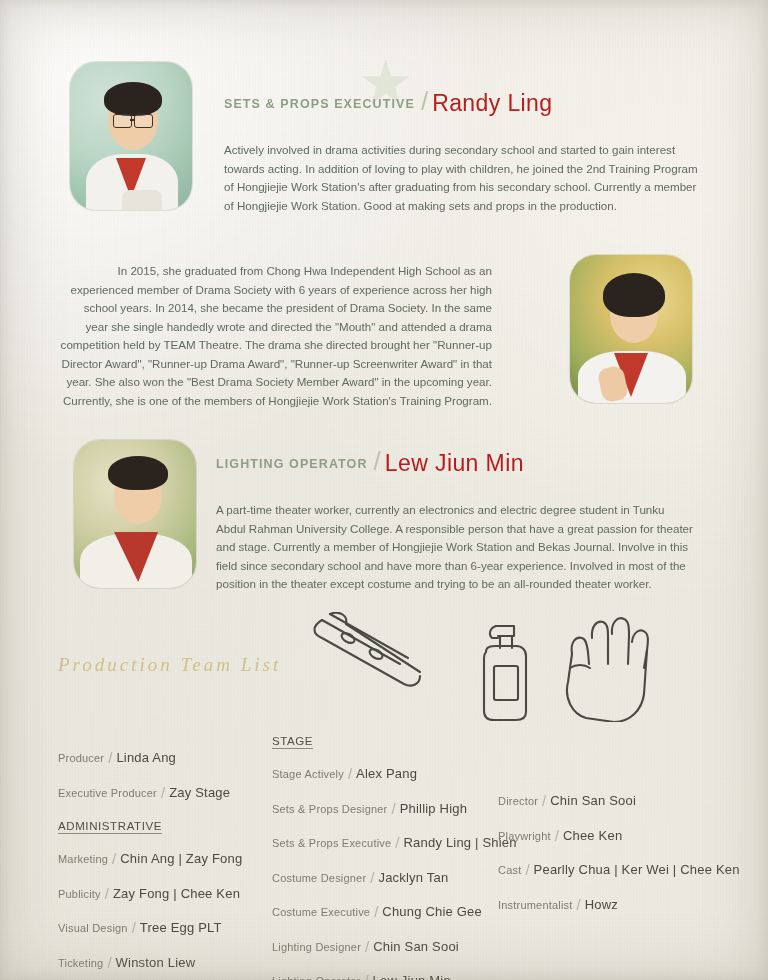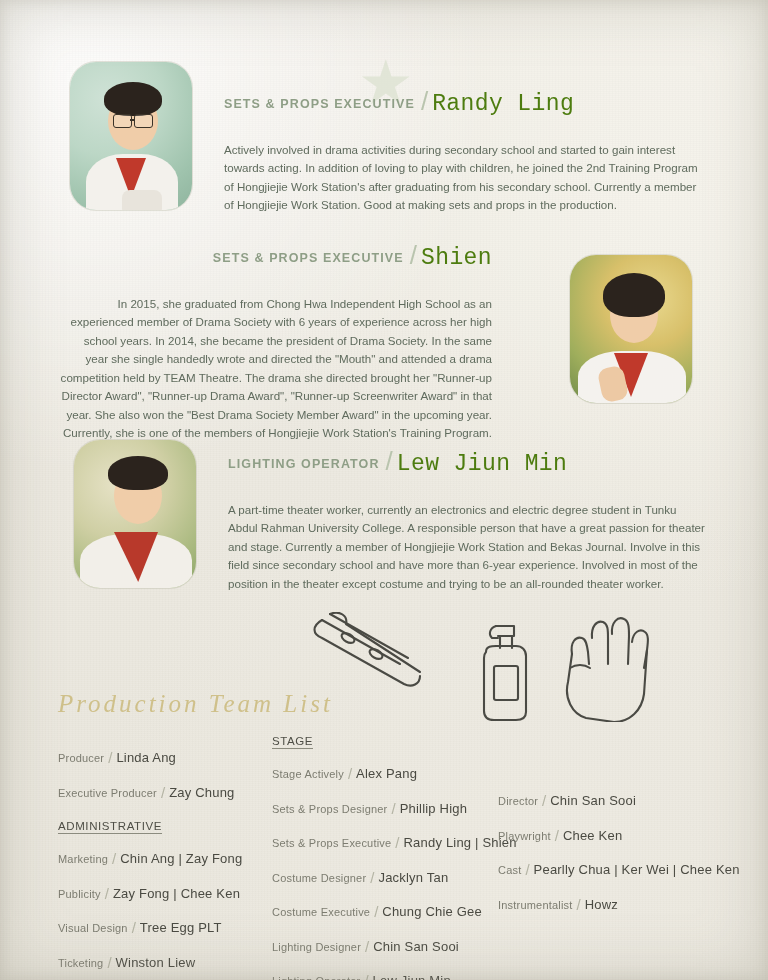--- a/index.html
+++ b/index.html
@@ -114,24 +114,24 @@
     display: inline-block;
     color: #b9c4ae;
     font-size: 26px;
     font-weight: 300;
     transform: translateY(2px);
     margin: 0 4px 0 6px;
   }
   .pname {
     display: inline-block;
     font-size: 23px;
-    color: #4d7c0f;
+    color: #b91c1c;
     letter-spacing: .4px;
     vertical-align: middle;
-    font-family: Liberation Mono, monospace;
+    font-family: Liberation Sans, sans-serif;
   }
   .bio {
     margin-top: 8px;
     font-size: 11.6px;
     line-height: 18.5px;
     color: #5f6b5d;
   }
   .bio p { margin: 0 0 6px 0; }
   .bio p:last-child { margin-bottom: 0; margin-top: 24px; }
 
@@ -149,22 +149,22 @@
     left: 300px;
     top: 612px;
     width: 360px;
     height: 110px;
   }
 
   
   .team-title {
     position: absolute;
     left: 58px;
-    top: 690px;
-    font-size: 25px;
+    top: 654px;
+    font-size: 19px;
     color: #cfc08a;
     letter-spacing: 3px;
     font-family: "Liberation Serif", serif;
     font-style: italic;
   }
   .col {
     position: absolute;
     font-size: 11px;
     color: #6a6a60;
   }
@@ -239,39 +239,36 @@
     <div class="photo ph2" style="left:570px; top:255px;">
       <div class="sky"></div>
       <div class="shirt" style="left:8px; top:96px; width:108px; height:64px; background:#f4f2ee;"></div>
       <div class="scarf" style="left:44px; top:98px; width:34px; height:44px; clip-path:polygon(0 0,100% 0,50% 100%);"></div>
       <div class="face" style="left:40px; top:32px; width:48px; height:56px;"></div>
       <div class="hair" style="left:33px; top:18px; width:62px; height:44px;"></div>
       <div style="position:absolute;left:30px;top:112px;width:26px;height:34px;background:#edc9a4;border-radius:10px;transform:rotate(-12deg);"></div>
     </div>
 
     <div class="ptext" style="left:60px; top:238px; width:432px; text-align:right;">
-      <div>
-        <span class="role">SETS &amp; PROPS EXECUTIVE</span><span class="slash">/</span><span class="pname">Shien</span>
-      </div>
       <div class="bio" style="text-align:right;">
         <p>In 2015, she graduated from Chong Hwa Independent High School as an experienced member of Drama Society with 6 years of experience across her high school years. In 2014, she became the president of Drama Society. In the same year she single handedly wrote and directed the "Mouth" and attended a drama competition held by TEAM Theatre. The drama she directed brought her "Runner-up Director Award", "Runner-up Drama Award", "Runner-up Screenwriter Award" in that year. She also won the "Best Drama Society Member Award" in the upcoming year. Currently, she is one of the members of Hongjiejie Work Station's Training Program.</p>
       </div>
     </div>
   </div>
 
   <div class="profile">
     <div class="photo ph3" style="left:74px; top:440px;">
       <div class="sky"></div>
       <div class="shirt" style="left:6px; top:94px; width:112px; height:66px; background:#f2efe9;"></div>
       <div class="scarf" style="left:40px; top:92px; width:44px; height:50px; clip-path:polygon(0 0,100% 0,55% 100%); background:#b8392b;"></div>
       <div class="face" style="left:40px; top:28px; width:48px; height:56px;"></div>
       <div class="hair" style="left:34px; top:16px; width:60px; height:34px;"></div>
     </div>
 
-    <div class="ptext" style="left:228px; top:444px; width:478px;">
+    <div class="ptext" style="left:216px; top:444px; width:478px;">
       <div>
         <span class="role">LIGHTING OPERATOR</span><span class="slash">/</span><span class="pname">Lew Jiun Min</span>
       </div>
       <div class="bio">
         <p>A part-time theater worker, currently an electronics and electric degree student in Tunku Abdul Rahman University College. A responsible person that have a great passion for theater and stage. Currently a member of Hongjiejie Work Station and Bekas Journal. Involve in this field since secondary school and have more than 6-year experience. Involved in most of the position in the theater except costume and trying to be an all-rounded theater worker.</p>
       </div>
     </div>
   </div>
 
   <div class="doodles">
@@ -309,21 +306,21 @@
   <div class="col" style="left:58px; top:742px; width:200px;">
     <div>
       <div class="entry">
         <span class="lbl">Producer</span>
         <span class="sep">/</span>
         <span class="val">Linda Ang</span>
       </div>
       <div class="entry">
         <span class="lbl">Executive Producer</span>
         <span class="sep">/</span>
-        <span class="val">Zay Chung</span>
+        <span class="val">Zay Stage</span>
       </div>
     </div>
     <div class="gap"></div>
     <div>
       <div class="col-head">ADMINISTRATIVE</div>
       <div class="entry">
         <span class="lbl">Marketing</span>
         <span class="sep">/</span>
         <span class="val">Chin Ang | Zay Fong</span>
       </div>

